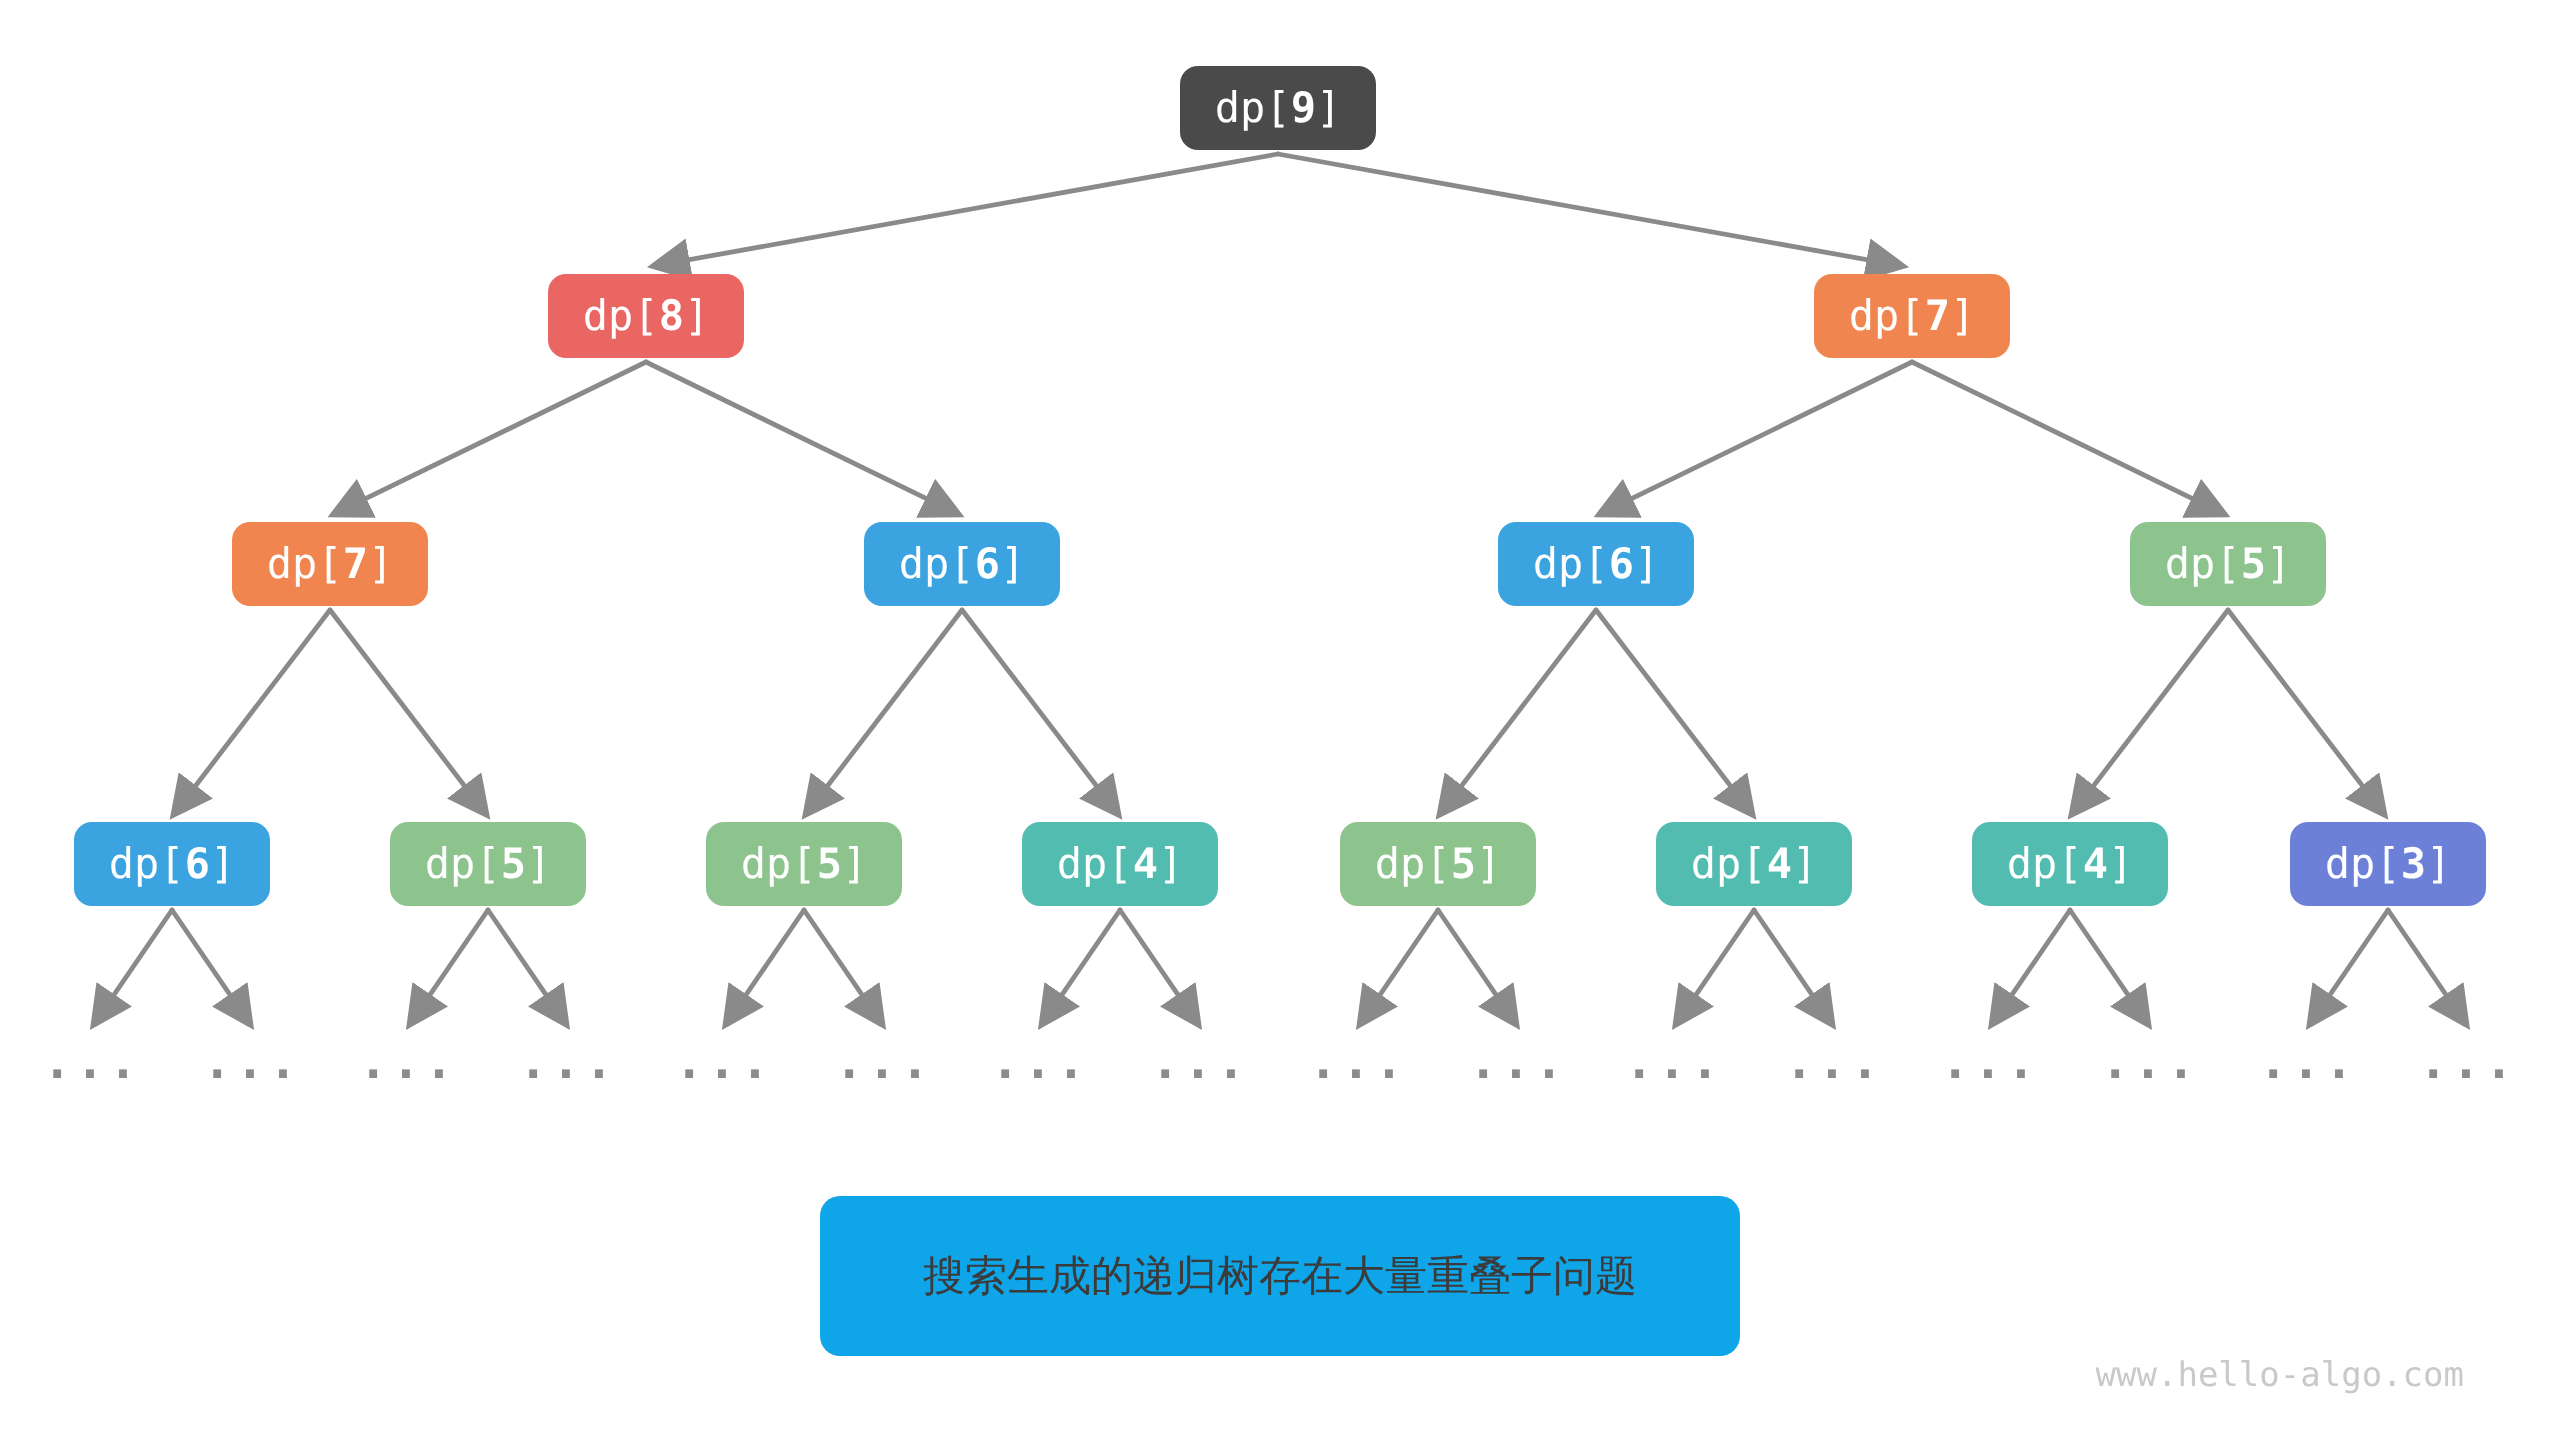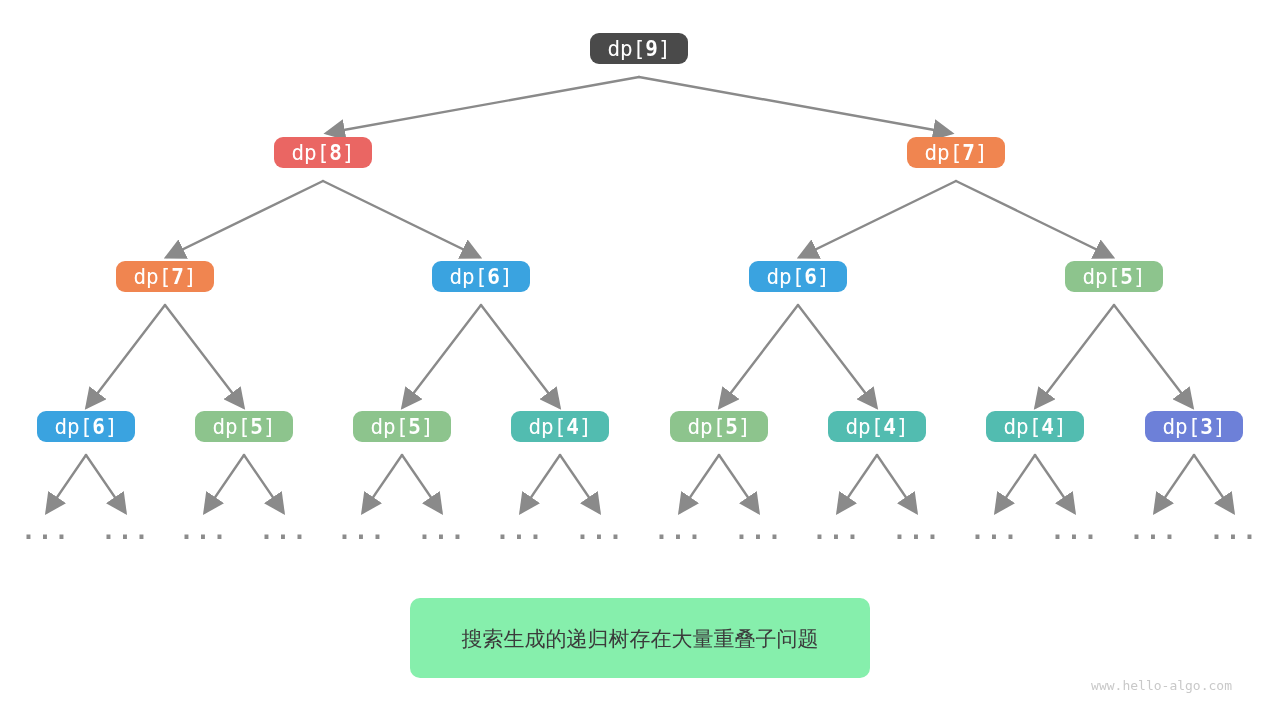--- a/index.html
+++ b/index.html
@@ -1,33 +1,33 @@
 <!DOCTYPE html>
 <html><head>
 <meta charset="utf-8">
 <style>
   html,body{margin:0;padding:0;background:#fff;}
   #stage{position:relative;width:1280px;height:720px;background:#ffffff;overflow:hidden;
          font-family:"Liberation Sans",sans-serif;}
   #edges{position:absolute;left:0;top:0;}
-  .node{position:absolute;width:98px;height:31px;border-radius:9px;
+  .node{position:absolute;width:98px;height:42px;border-radius:9px;
         display:flex;align-items:center;justify-content:center;
         font-family:"DejaVu Sans Mono",monospace;font-size:21px;color:#fff;}
   .node .p{font-weight:500;}
   .node .n{font-weight:800;}
   .dots{position:absolute;transform:translateX(-50%);top:519px;
         font-family:"DejaVu Sans Mono",monospace;font-weight:700;
         font-size:24px;line-height:24px;letter-spacing:2px;}
   .caption{position:absolute;left:410px;top:598px;width:460px;height:80px;border-radius:10px;
            display:flex;flex-direction:column;align-items:center;justify-content:center;
            color:#3b3b3b;font-size:21px;line-height:31px;}
   .formula{font-family:"DejaVu Sans Mono",monospace;font-size:20px;font-weight:600;}
   .formula sup{font-weight:800;font-size:13px;}
   .watermark{position:absolute;right:48px;top:678px;
-             font-family:"DejaVu Sans Mono",monospace;font-size:13px;color:#c9c9c9;}
+             font-family:"DejaVu Sans Mono",monospace;font-size:17px;color:#c9c9c9;}
 </style>
 </head>
 <body>
 
 <div id="stage">
 
   <svg id="edges" width="1280" height="720">
     <defs>
       <marker id="ah" markerWidth="9" markerHeight="9" refX="7.5" refY="4.5" orient="auto">
         <path d="M0,0 L9,4.5 L0,9 z" style="fill: rgb(138, 138, 138);"></path>
@@ -158,19 +158,19 @@
     <span class="dots" style="left:679px">...</span>
     <span class="dots" style="left:759px">...</span>
     <span class="dots" style="left:837px">...</span>
     <span class="dots" style="left:917px">...</span>
     <span class="dots" style="left:995px">...</span>
     <span class="dots" style="left:1075px">...</span>
     <span class="dots" style="left:1154px">...</span>
     <span class="dots" style="left:1234px">...</span>
   </div>
 
-  <div class="caption" style="background: #86efac;">
+  <div class="caption" style="background: #0ea5e9;">
     <div>搜索生成的递归树存在大量重叠子问题</div>
   </div>
 
   <div class="watermark">www.hello-algo.com</div>
 
 </div>
 
 </body></html>

